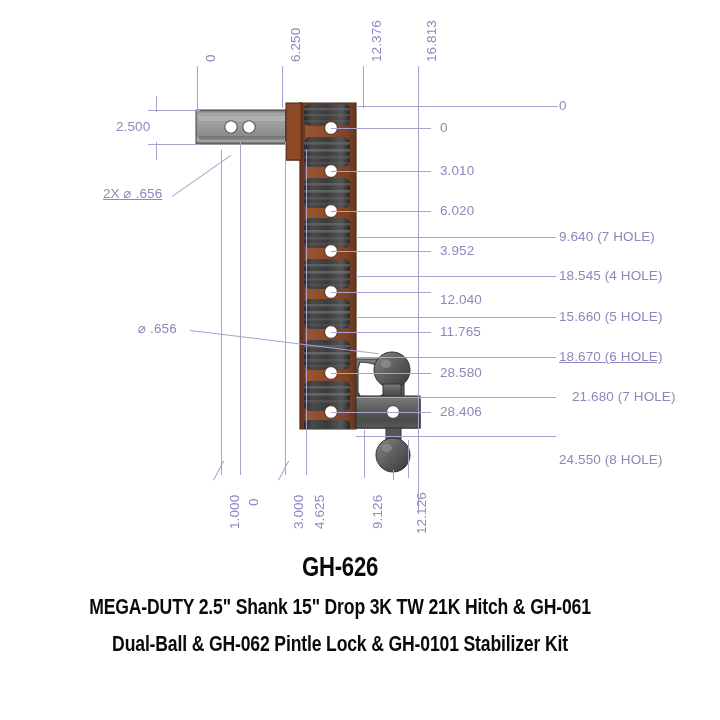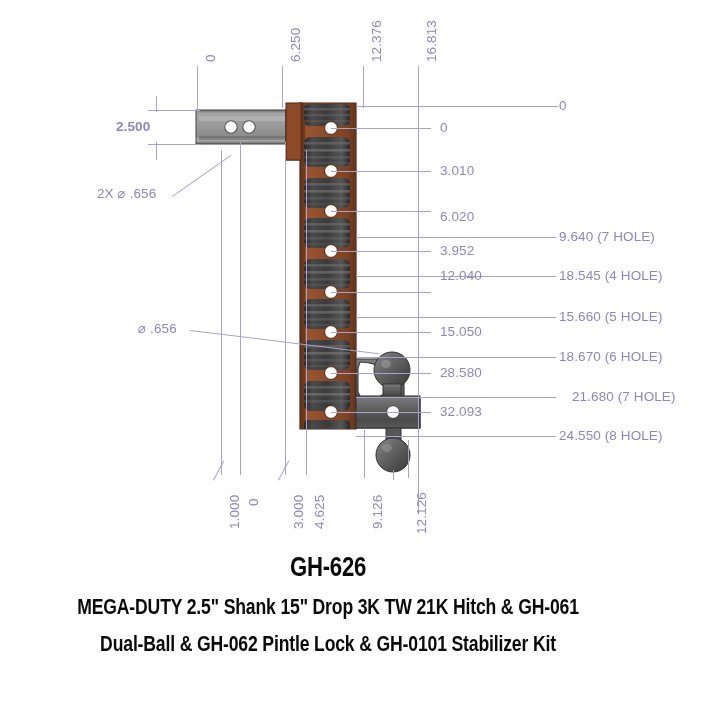--- a/index.html
+++ b/index.html
@@ -20,21 +20,21 @@
 
   
   .leader{position:absolute;height:1px;background:#a9a2cf;transform-origin:0 0;}
 
   
   #art{position:absolute;left:0;top:0;width:720px;height:720px;}
 
   
   #title{position:absolute;left:0;top:552px;width:656px;text-align:center;
          font-family:"Liberation Sans","DejaVu Sans",sans-serif;
-         color:#0a0a0a;}
+         color:#0a0a0a;padding-left:12px;}
   #sku{font-size:27px;font-weight:bold;letter-spacing:-.3px;
        transform:scaleX(.82);transform-origin:center;}
   .desc{font-size:22px;font-weight:bold;letter-spacing:-.2px;margin-top:11px;
         transform:scaleX(.80);transform-origin:center;white-space:nowrap;}
 </style>
 </head>
 <body>
 
 <div id="stage">
 
@@ -242,40 +242,40 @@
   <div class="dim vert" style="left:370px;top:62px;">12.376</div>
   <div class="dim vert" style="left:425px;top:62px;">16.813</div>
 
   <div class="dim vert" style="left:228px;top:529px;">1.000</div>
   <div class="dim vert" style="left:247px;top:506px;">0</div>
   <div class="dim vert" style="left:292px;top:529px;">3.000</div>
   <div class="dim vert" style="left:313px;top:529px;">4.625</div>
   <div class="dim vert" style="left:371px;top:529px;">9.126</div>
   <div class="dim vert" style="left:415px;top:534px;">12.126</div>
 
-  <div class="dim" style="left:116px;top:120px;font-weight:bold;">2.500</div>
-  <div class="dim" style="left:97px;top:187px;">2X ⌀ .656</div>
+  <div class="dim" style="left:116px;top:120px;">2.500</div>
+  <div class="dim" style="left:103px;top:187px;text-decoration:underline;">2X ⌀ .656</div>
   <div class="dim" style="left:138px;top:322px;">⌀ .656</div>
 
   <div class="dim" style="left:440px;top:121px;">0</div>
   <div class="dim" style="left:440px;top:164px;">3.010</div>
-  <div class="dim" style="left:440px;top:204px;margin-top:6px;">6.020</div>
+  <div class="dim" style="left:440px;top:204px;">6.020</div>
   <div class="dim" style="left:440px;top:244px;">3.952</div>
-  <div class="dim" style="left:440px;top:269px;">12.040</div>
-  <div class="dim" style="left:440px;top:325px;">15.050</div>
+  <div class="dim" style="left:440px;top:293px;">12.040</div>
+  <div class="dim" style="left:440px;top:325px;">11.765</div>
   <div class="dim" style="left:440px;top:366px;">28.580</div>
-  <div class="dim" style="left:440px;top:405px;">32.093</div>
+  <div class="dim" style="left:440px;top:405px;">28.406</div>
 
   <div class="dim" style="left:559px;top:99px;">0</div>
   <div class="dim" style="left:559px;top:230px;">9.640 (7 HOLE)</div>
   <div class="dim" style="left:559px;top:269px;">18.545 (4 HOLE)</div>
   <div class="dim" style="left:559px;top:310px;">15.660 (5 HOLE)</div>
-  <div class="dim" style="left:559px;top:350px;">18.670 (6 HOLE)</div>
+  <div class="dim" style="left:559px;top:350px;text-decoration:underline;">18.670 (6 HOLE)</div>
   <div class="dim" style="left:572px;top:390px;">21.680 (7 HOLE)</div>
-  <div class="dim" style="left:559px;top:429px;text-align:right;">24.550 (8 HOLE)</div>
+  <div class="dim" style="left:559px;top:453px;text-align:right;">24.550 (8 HOLE)</div>
 
   <div id="title">
     <div id="sku">GH-626</div>
     <div class="desc">MEGA-DUTY 2.5" Shank 15" Drop 3K TW 21K Hitch &amp; GH-061</div>
     <div class="desc">Dual-Ball &amp; GH-062 Pintle Lock &amp; GH-0101 Stabilizer Kit</div>
   </div>
 
 </div>
 
 </body></html>

